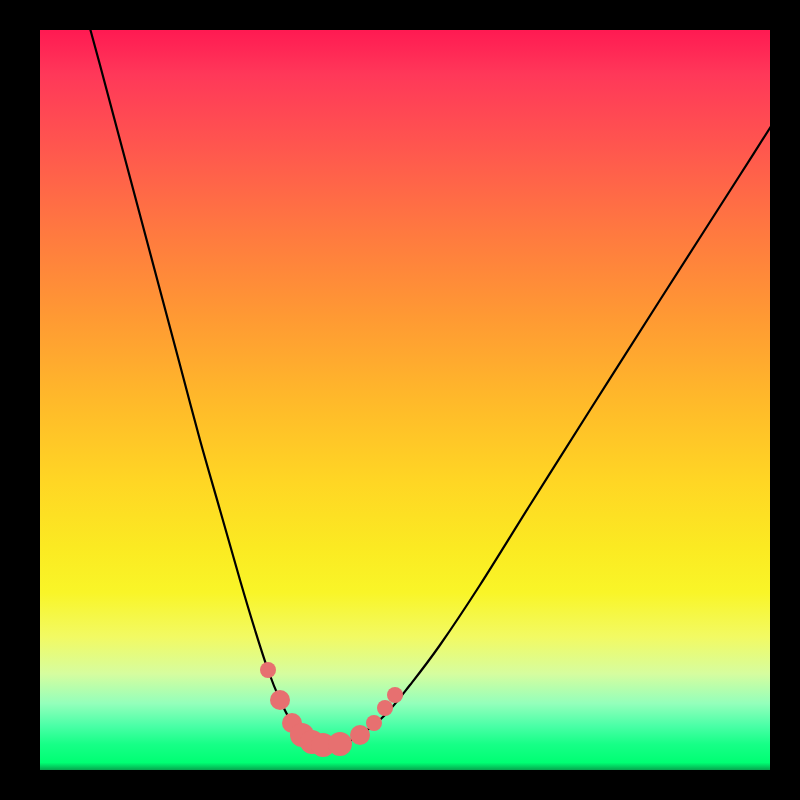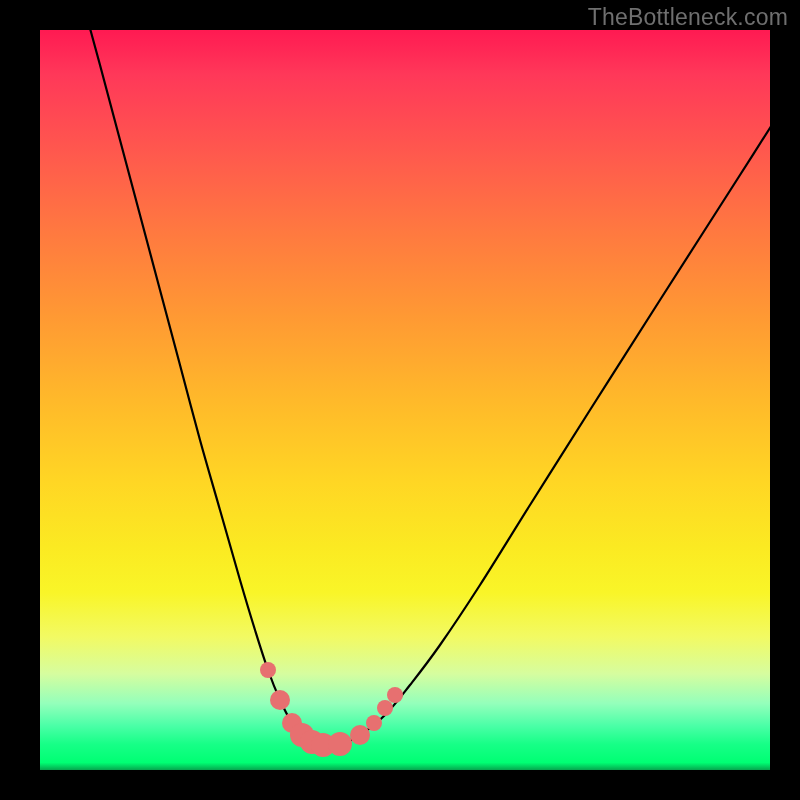--- a/index.html
+++ b/index.html
@@ -59,21 +59,20 @@
     top: 0;
     width: 730px;
     height: 740px;
     overflow: visible;
   }
 </style>
 </head>
 <body>
 
 <div class="frame">
-  <div class="watermark">TheBottleneck.com</div>
   <div class="plot">
     <svg class="curve" viewBox="0 0 730 740">
       <g>
         <path id="curvePath" fill="none" stroke-width="2.2" stroke="#000000" d="M 45 -20 C 47.7 -10.1, 53.7 11.600000000000001, 60 35 C 66.3 58.4, 72.8 83, 80 110 C 87.2 137, 92.8 158, 100 185 C 107.2 212, 112.8 233, 120 260 C 127.2 287, 132.8 308, 140 335 C 147.2 362, 152.8 383.9, 160 410 C 167.2 436.1, 172.8 454.8, 180 480 C 187.2 505.2, 193.7 528.4, 200 550 C 206.3 571.6, 209.96 583.8, 215 600 C 220.04 616.2, 223.5 627.4, 228 640 C 232.5 652.6, 235.68 660.46, 240 670 C 244.32 679.54, 248.04 686.7, 252 693 C 255.96 699.3, 258.4 701.58, 262 705 C 265.6 708.42, 268.22 710.2, 272 712 C 275.78 713.8, 277.96 714.64, 283 715 C 288.04 715.36, 293.34 715.8, 300 714 C 306.66 712.2, 311.9 710.22, 320 705 C 328.1 699.78, 336 694, 345 685 C 354 676, 360.1 667.6, 370 655 C 379.9 642.4, 387.4 633, 400 615 C 412.6 597, 423.8 580.2, 440 555 C 456.2 529.8, 470.2 506.5, 490 475 C 509.8 443.5, 526.6 416.9, 550 380 C 573.4 343.1, 593 312.3, 620 270 C 647 227.7, 673 187.3, 700 145 C 727 102.7, 757.4 54.8, 770 35"></path>
       </g>
       <g id="markers">
           <circle cx="228" cy="640" r="8" fill="#e77070" stroke="#b24f4f" stroke-width="0"></circle>
           <circle cx="240" cy="670" r="10" fill="#e77070" stroke="#b24f4f" stroke-width="0"></circle>
           <circle cx="252" cy="693" r="10" fill="#e77070" stroke="#b24f4f" stroke-width="0"></circle>
           <circle cx="262" cy="705" r="12" fill="#e77070" stroke="#b24f4f" stroke-width="0"></circle>

